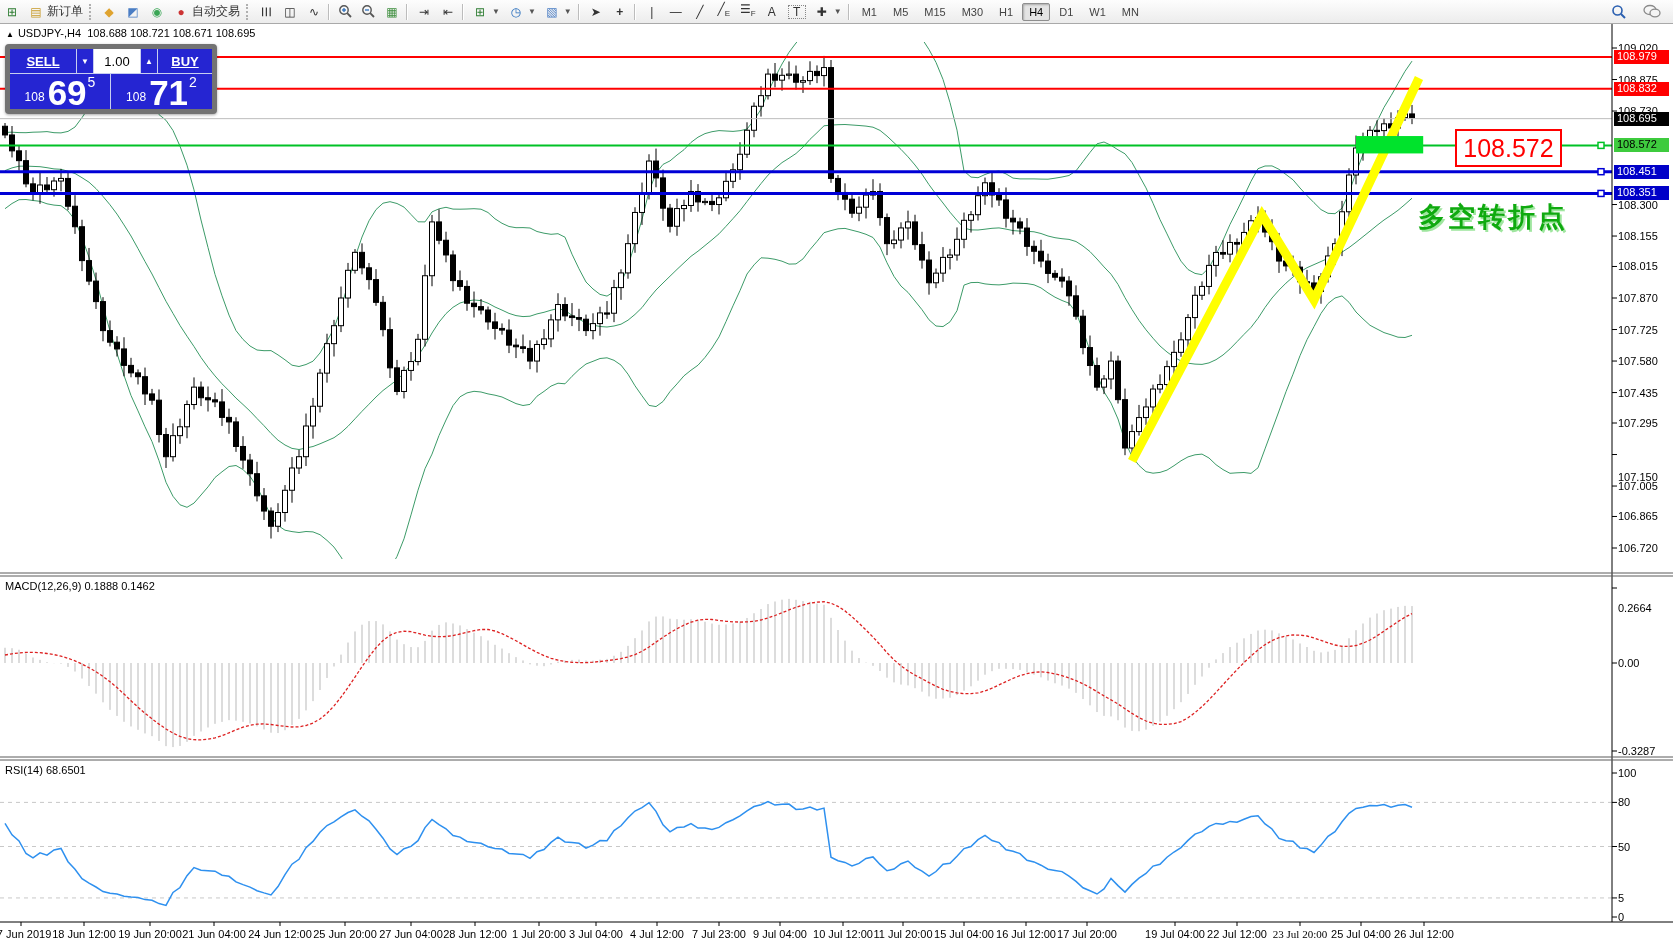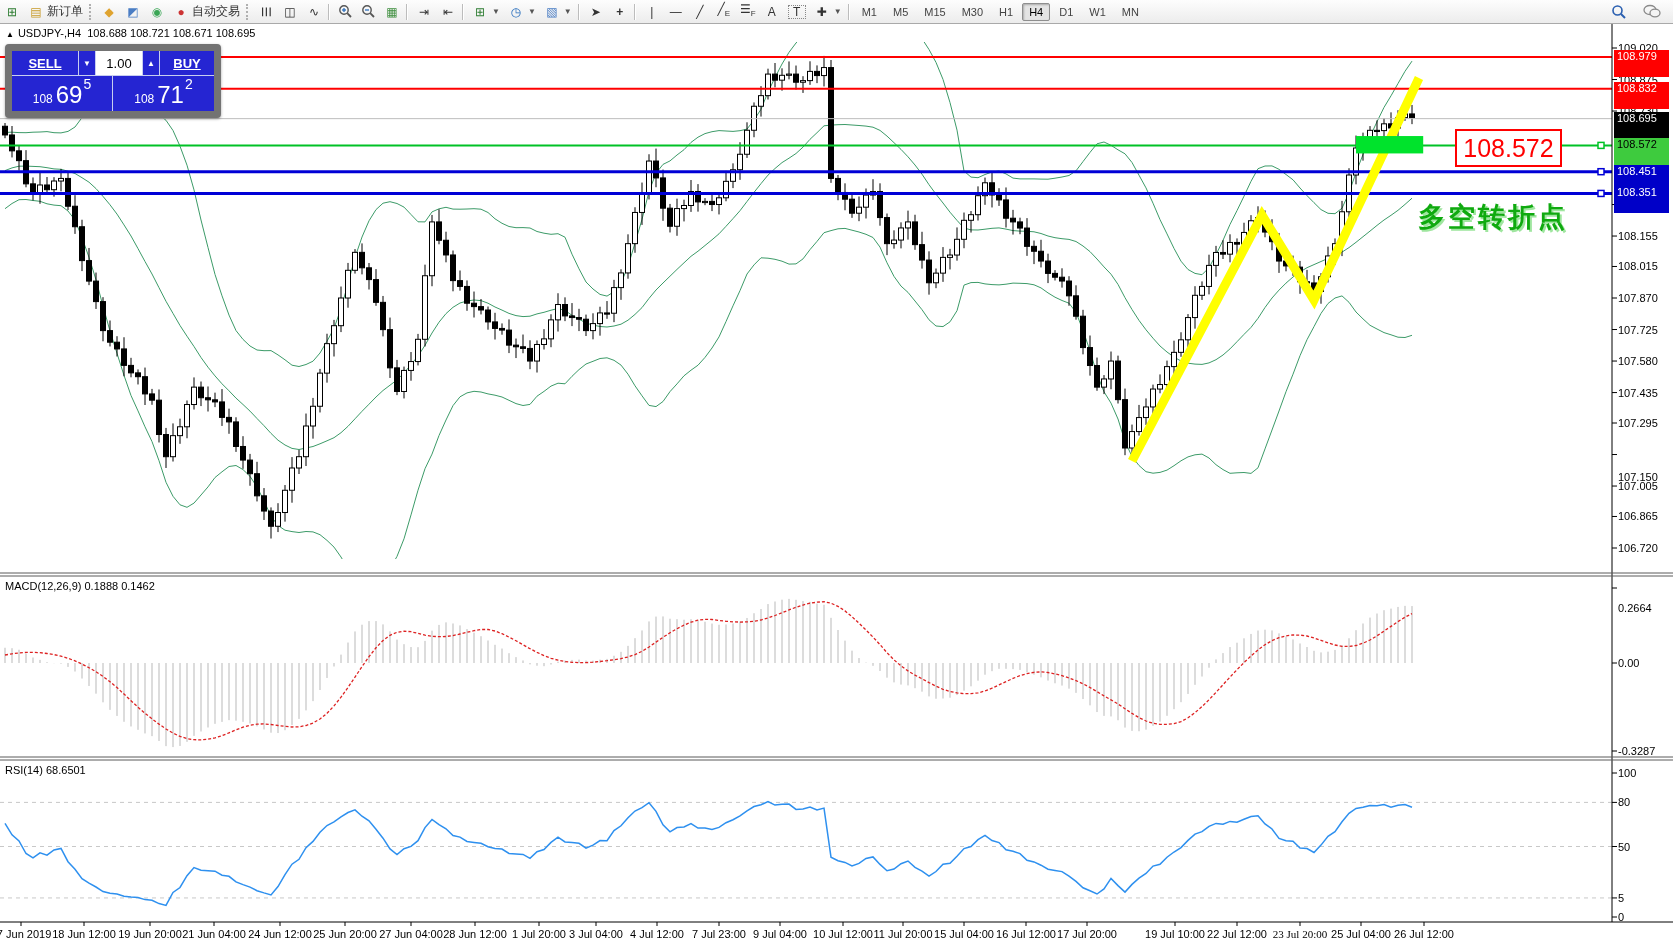--- a/index.html
+++ b/index.html
@@ -19,39 +19,39 @@
   .tf-btn.active{background:#e4e4e4;border:1px solid #8e8e8e;box-shadow:inset 1px 1px 2px rgba(0,0,0,.25);color:#000;}
   .rot90{display:inline-block;transform:rotate(90deg);}
   #tb-right{margin-left:auto;display:flex;align-items:center;gap:8px;padding-right:8px;}
 
   
   #chart-header{position:absolute;left:6px;top:27px;font-size:11px;color:#000;z-index:6;}
   #chart-header .tri{font-size:8px;margin-right:4px;}
 
   
   #trade-panel{position:absolute;left:5px;top:44px;width:202px;z-index:7;
-    background:#c7cdf0;border:7px solid #737373;border-radius:4px;overflow:hidden;
+    background:#c7cdf0;border:5px solid #737373;border-radius:4px;overflow:hidden;
     box-shadow:0 1px 3px rgba(0,0,0,.35);}
   #tp-row1{display:grid;grid-template-columns:66px 16px 46px 16px 1fr;gap:1px;background:#c7cdf0;height:24px;}
   #tp-row2{display:grid;grid-template-columns:100px 1fr;gap:1px;background:#c7cdf0;height:35px;margin-top:1px;}
   .tp-cell{background:#2525d2;color:#fff;display:flex;align-items:center;justify-content:center;}
   .tp-btn{font-weight:bold;font-size:13px;text-decoration:underline;cursor:pointer;}
   .tp-vol{background:#fff;color:#000;font-size:13px;}
   .tp-arrow{font-size:8px;cursor:pointer;}
   .tp-price{gap:1px;align-items:flex-end;padding-bottom:2px;}
   .tp-pfx{font-size:12px;margin-right:2px;line-height:20px;}
-  .tp-big{font-size:24px;line-height:28px;font-weight:normal;}
+  .tp-big{font-size:35px;line-height:28px;font-weight:bold;}
   .tp-sup{font-size:14px;align-self:flex-start;line-height:14px;margin-top:1px;}
 
   
   #chart-svg{position:absolute;left:0;top:0;z-index:1;}
 
   
   .ytick{position:absolute;left:1618px;font-size:11px;color:#000;z-index:3;text-align:right;}
-  .ytag{position:absolute;left:1614px;width:52px;height:27px;font-size:11px;line-height:13px;
+  .ytag{position:absolute;left:1614px;width:52px;height:14px;font-size:11px;line-height:13px;
         padding-left:3px;z-index:4;}
   .xlab{position:absolute;top:928px;width:90px;margin-left:-45px;text-align:center;
         font-size:11px;color:#000;z-index:3;}
   .pane-label{position:absolute;left:5px;font-size:11px;color:#000;z-index:3;}
   .ind-tick{position:absolute;left:1618px;font-size:11px;color:#000;z-index:3;}
 
   
   #price-callout{position:absolute;border:2px solid #ff0000;background:#ffffff;color:#ff0000;
     display:flex;align-items:center;justify-content:center;font-size:25px;z-index:5;}
   #cn-note{position:absolute;font-weight:bold;z-index:5;letter-spacing:3px;margin-left:36px;}
@@ -959,21 +959,21 @@
       <div class="xlab" style="left: 539px;">1 Jul 20:00</div>
       <div class="xlab" style="left: 596px;">3 Jul 04:00</div>
       <div class="xlab" style="left: 657px;">4 Jul 12:00</div>
       <div class="xlab" style="left: 719px;">7 Jul 23:00</div>
       <div class="xlab" style="left: 780px;">9 Jul 04:00</div>
       <div class="xlab" style="left: 843px;">10 Jul 12:00</div>
       <div class="xlab" style="left: 903px;">11 Jul 20:00</div>
       <div class="xlab" style="left: 964px;">15 Jul 04:00</div>
       <div class="xlab" style="left: 1026px;">16 Jul 12:00</div>
       <div class="xlab" style="left: 1087px;">17 Jul 20:00</div>
-      <div class="xlab" style="left: 1175px;">19 Jul 10:00</div>
+      <div class="xlab" style="left: 1175px;">19 Jul 04:00</div>
       <div class="xlab" style="left: 1237px;">22 Jul 12:00</div>
       <div class="xlab" style="left: 1300px; font-family: Liberation Serif, serif;">23 Jul 20:00</div>
       <div class="xlab" style="left: 1361px;">25 Jul 04:00</div>
       <div class="xlab" style="left: 1424px;">26 Jul 12:00</div>
     </div>
   <div id="indticks">
       <div class="ind-tick" style="top: 602px;">0.2664</div>
       <div class="ind-tick" style="top: 657px;">0.00</div>
       <div class="ind-tick" style="top: 745px;">-0.3287</div>
       <div class="ind-tick" style="top: 767px;">100</div>

